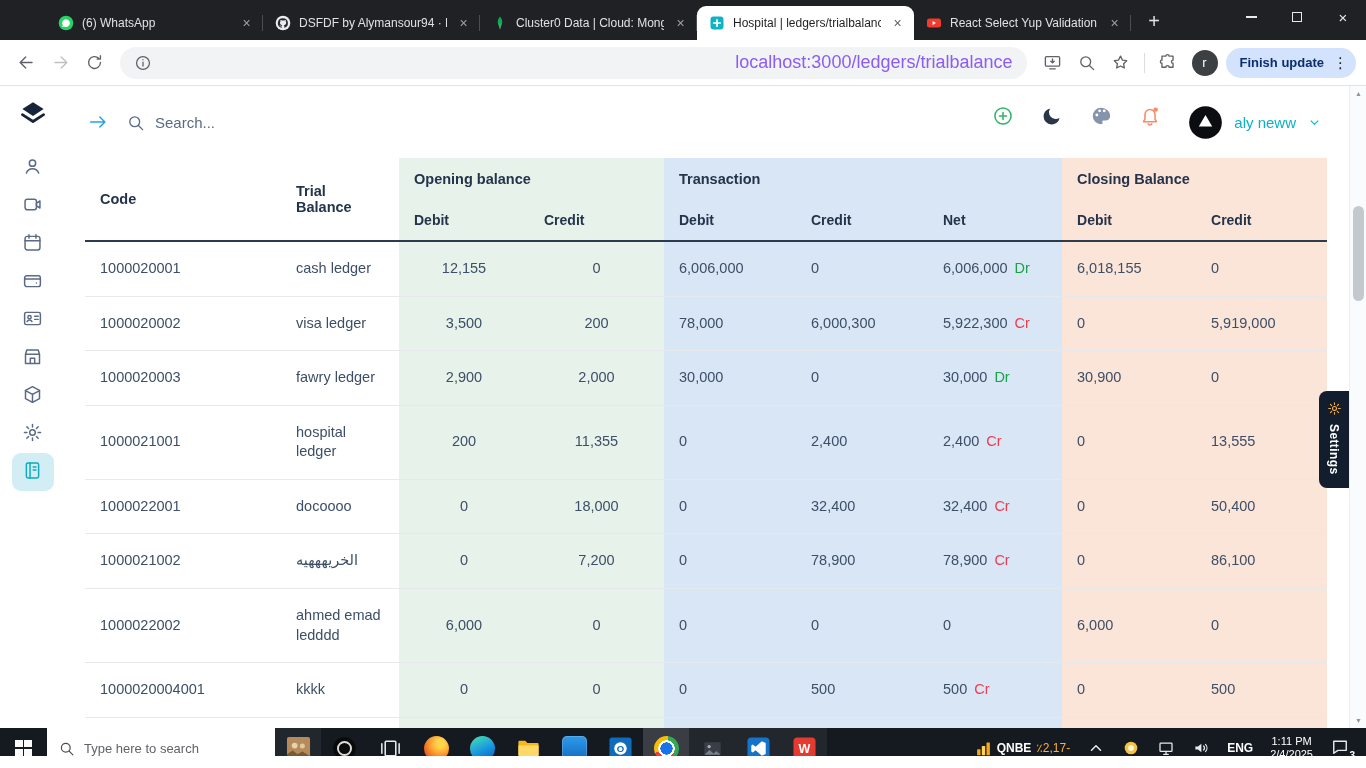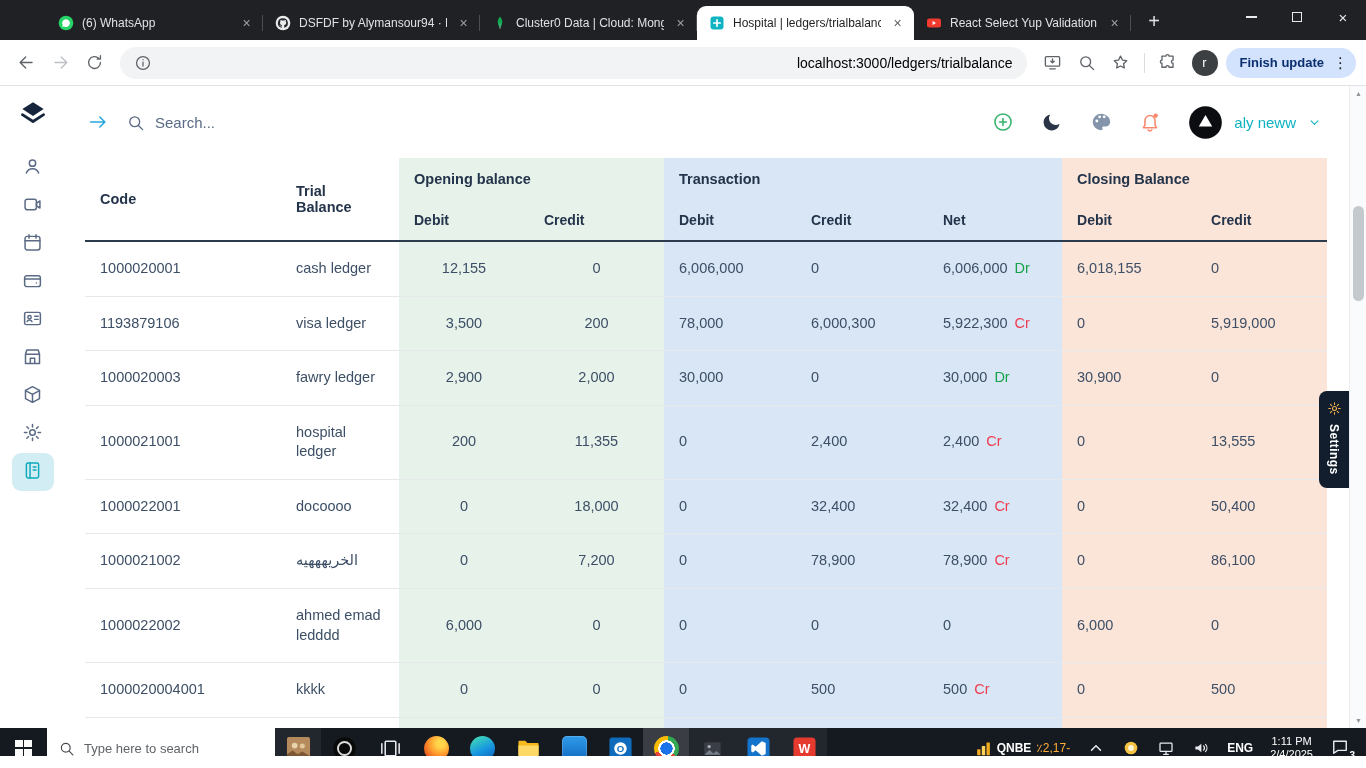--- a/index.html
+++ b/index.html
@@ -24,21 +24,21 @@
   .winbtn .maxbox { display:block; width:10px; height:10px; border:1.3px solid #e8eaed; }
 
   
   .toolbar { height:46px; background:#fff; display:flex; align-items:center; padding:0 10px; gap:2px; border-bottom:1px solid #e1e3e6; }
   .navbtn { width:32px; height:32px; display:flex; align-items:center; justify-content:center; color:#5f6368; flex:none; }
   .navbtn svg { width:19px; height:19px; }
   .navbtn.disabled { color:#bdc1c6; }
   .omnibox { flex:1; height:32px; background:#f1f3f4; border-radius:16px; display:flex; align-items:center; padding:0 14px; margin:0 8px; min-width:0; }
   .omnibox .ombx-ic { width:18px; height:18px; color:#5f6368; flex:none; }
   .omnibox .ombx-ic svg { width:18px; height:18px; }
-  .omnibox .url { margin-left:auto; font-size:14px; color:#000000; white-space:nowrap; }
+  .omnibox .url { margin-left:auto; font-size:18px; color:#8b5cf6; white-space:nowrap; }
   .tb-divider { width:1px; height:20px; background:#dadce0; margin:0 5px; flex:none; }
   .avatar-chip { width:26px; height:26px; border-radius:50%; background:#3c4043; color:#fff; font-size:13px; display:flex; align-items:center; justify-content:center; margin:0 6px; flex:none; }
   .update-pill { height:30px; border-radius:15px; background:#d3e3fd; color:#0a2e6e; display:flex; align-items:center; gap:9px; padding:0 8px 0 14px; font-size:13px; font-weight:600; flex:none; }
   .update-pill .kebab { color:#1f1f1f; font-size:15px; font-weight:400; }
 
   
   .page { position:relative; height:642px; display:flex; background:#fff; overflow:hidden; }
   .sidebar { width:65px; flex:none; display:flex; flex-direction:column; align-items:center; padding-top:13px; }
   .side-logo { width:30px; height:30px; margin-bottom:20px; }
   .side-logo svg { width:30px; height:30px; }
@@ -49,21 +49,21 @@
 
   .content { flex:1; display:flex; flex-direction:column; min-width:0; }
   .appbar { height:72px; display:flex; align-items:center; padding:0 44px 0 22px; flex:none; }
   .ab-ic { display:inline-flex; }
   .ab-ic svg { width:22px; height:22px; }
   .toggle { color:#27a5dc; }
   .searchic { color:#5a6a85; margin-left:17px; }
   .searchic svg { width:19px; height:19px; }
   .search-input { border:0; outline:0; font-size:15px; color:#1d4ed8; margin-left:10px; width:200px; background:transparent; font-family:inherit; }
   .search-input::placeholder { color:#5a6a85; opacity:1; }
-  .ab-right { margin-left:auto; display:flex; align-items:center; gap:27px; }
+  .ab-right { margin-left:auto; display:flex; align-items:flex-start; gap:27px; }
   .plus { color:#35b36b; }
   .moon { color:#2a3547; }
   .palette { color:#8494ab; }
   .bell { color:#fa896b; }
   .user-group { display:flex; align-items:center; gap:11px; }
   .user-avatar { width:35px; height:35px; border-radius:50%; display:block; }
   .user-avatar svg { width:35px; height:35px; display:block; }
   .user-name { font-size:15px; color:#0bb2c1; white-space:nowrap; }
   .caret { color:#0bb2c1; }
   .caret svg { width:15px; height:15px; }
@@ -406,21 +406,21 @@
                 <td>cash ledger</td>
                 <td class="bg-open">12,155</td>
                 <td class="bg-open">0</td>
                 <td class="bg-tran">6,006,000</td>
                 <td class="bg-tran">0</td>
                 <td class="bg-tran">6,006,000 <b class="tag dr">Dr</b></td>
                 <td class="bg-close">6,018,155</td>
                 <td class="bg-close">0</td>
               </tr>
               <tr>
-                <td>1193879106</td>
+                <td>1000020002</td>
                 <td>visa ledger</td>
                 <td class="bg-open">3,500</td>
                 <td class="bg-open">200</td>
                 <td class="bg-tran">78,000</td>
                 <td class="bg-tran">6,000,300</td>
                 <td class="bg-tran">5,922,300 <b class="tag cr">Cr</b></td>
                 <td class="bg-close">0</td>
                 <td class="bg-close">5,919,000</td>
               </tr>
               <tr>

